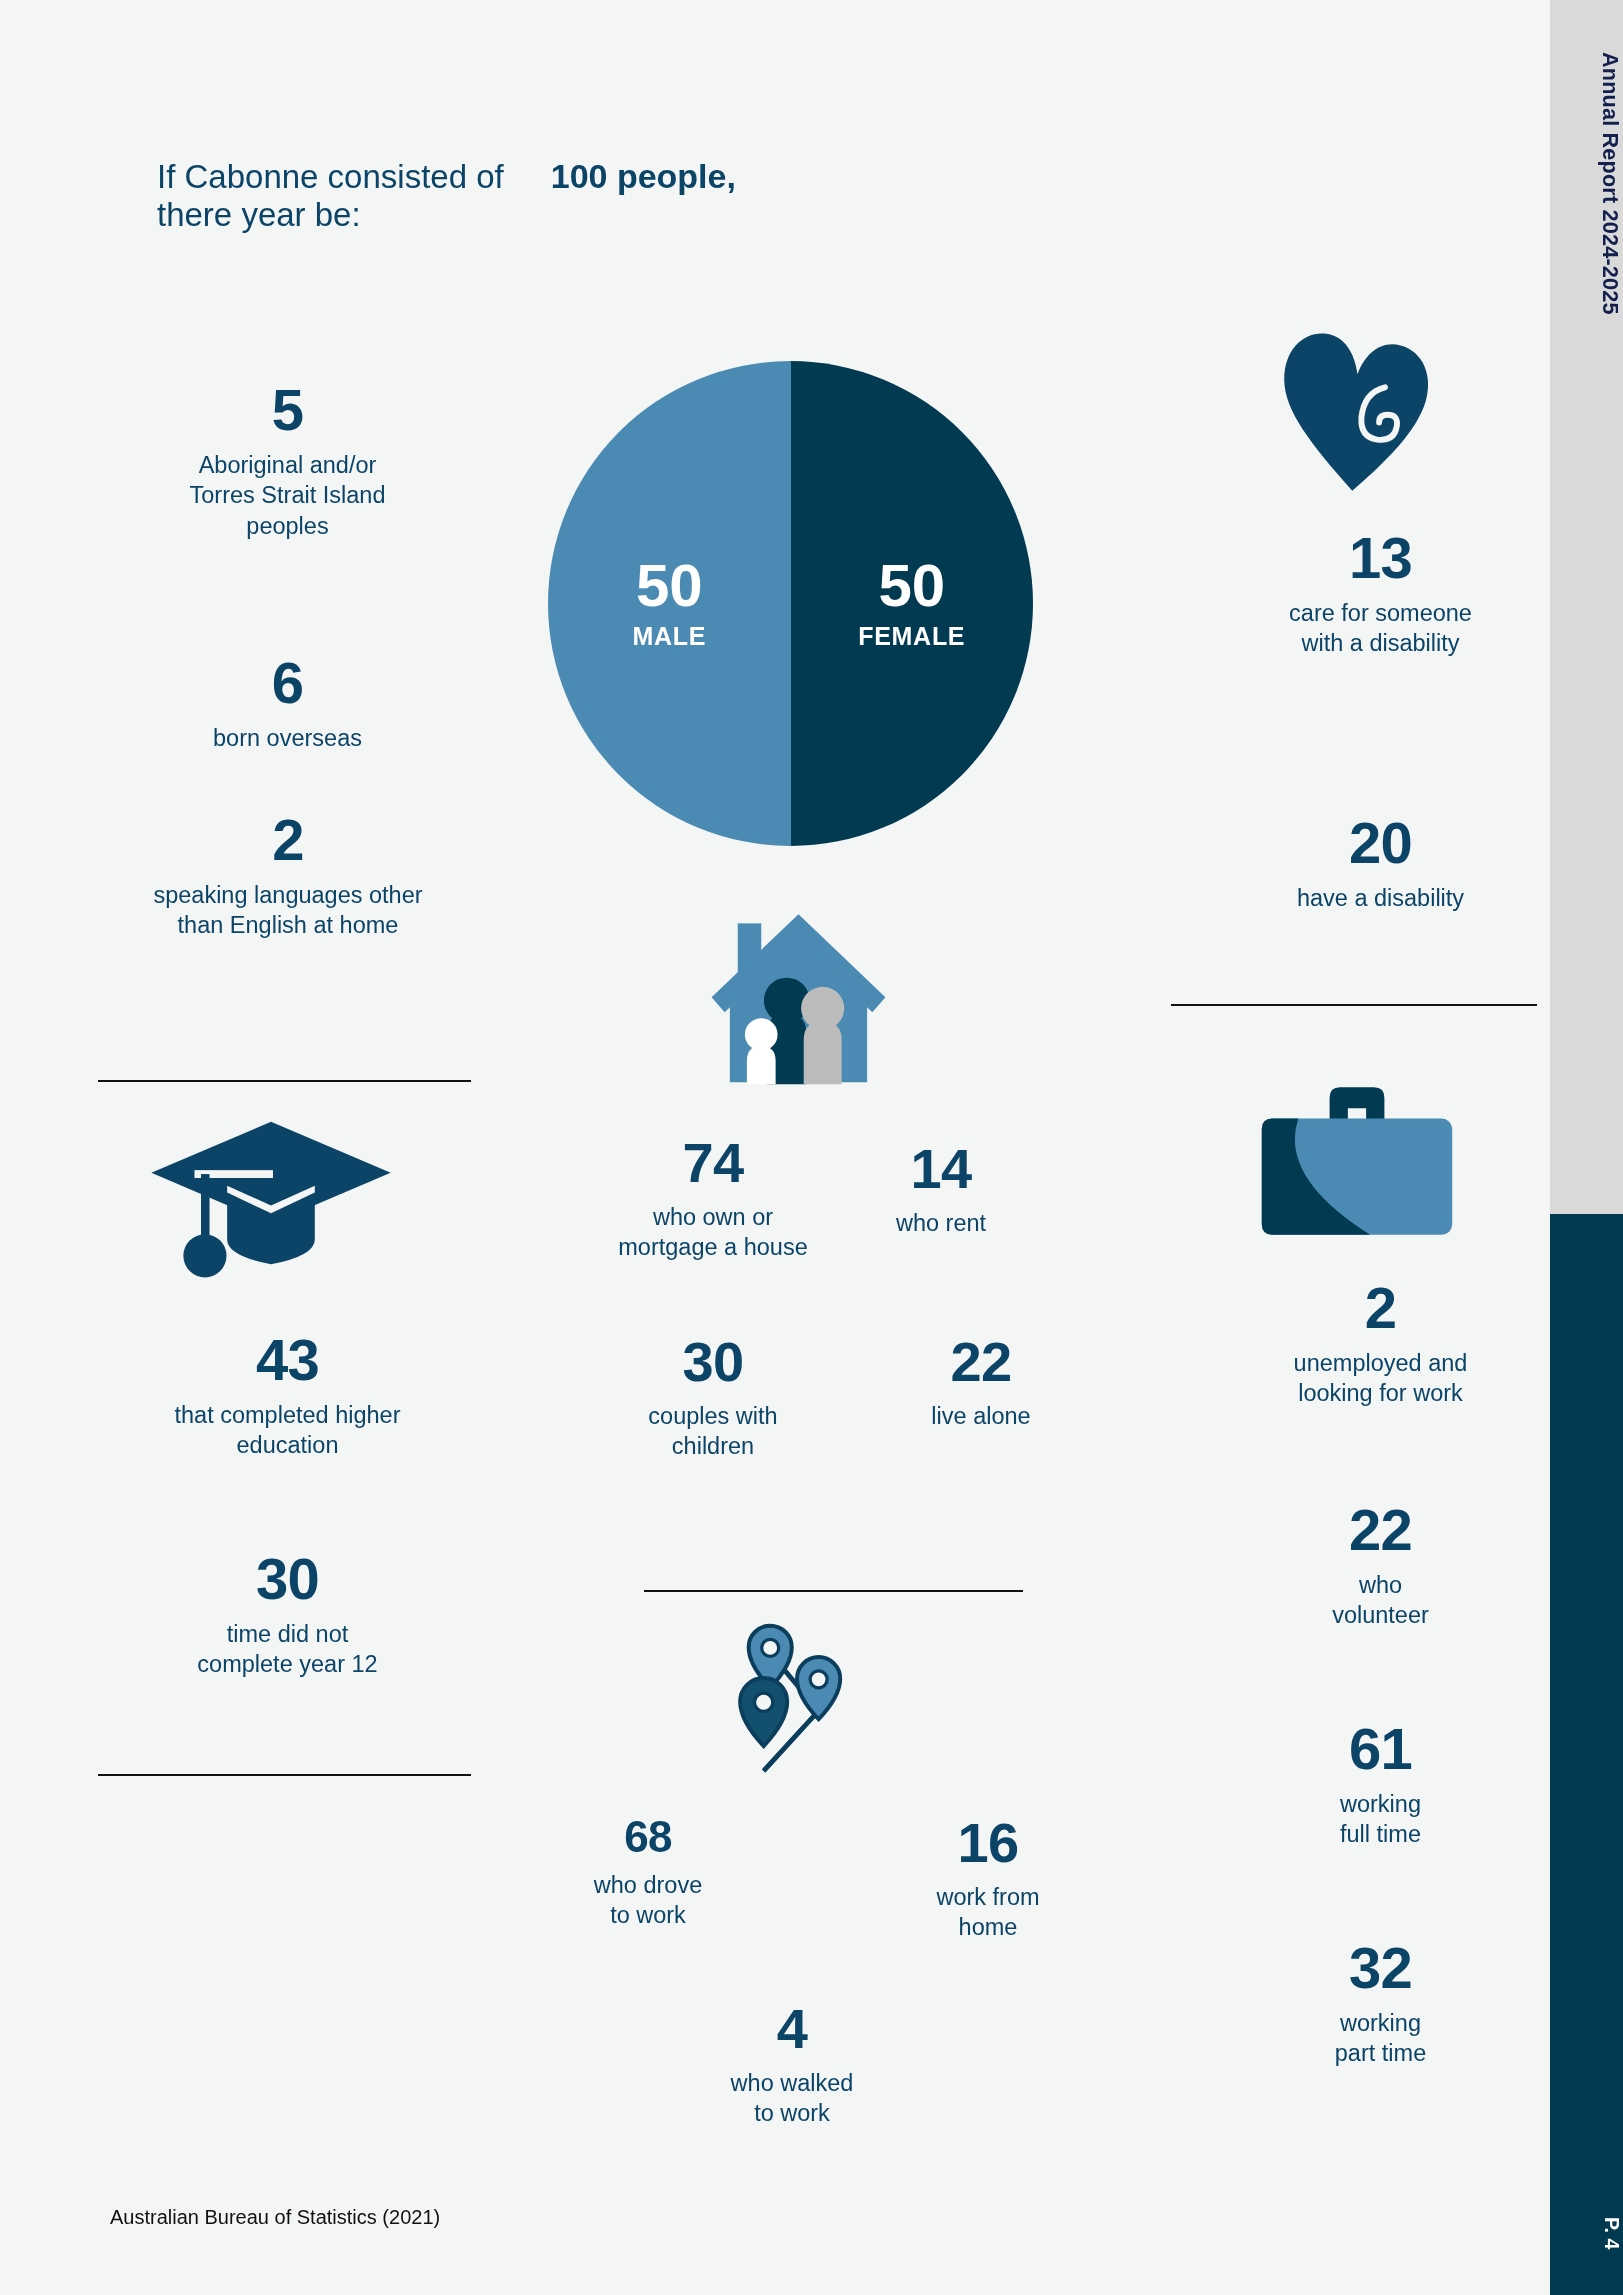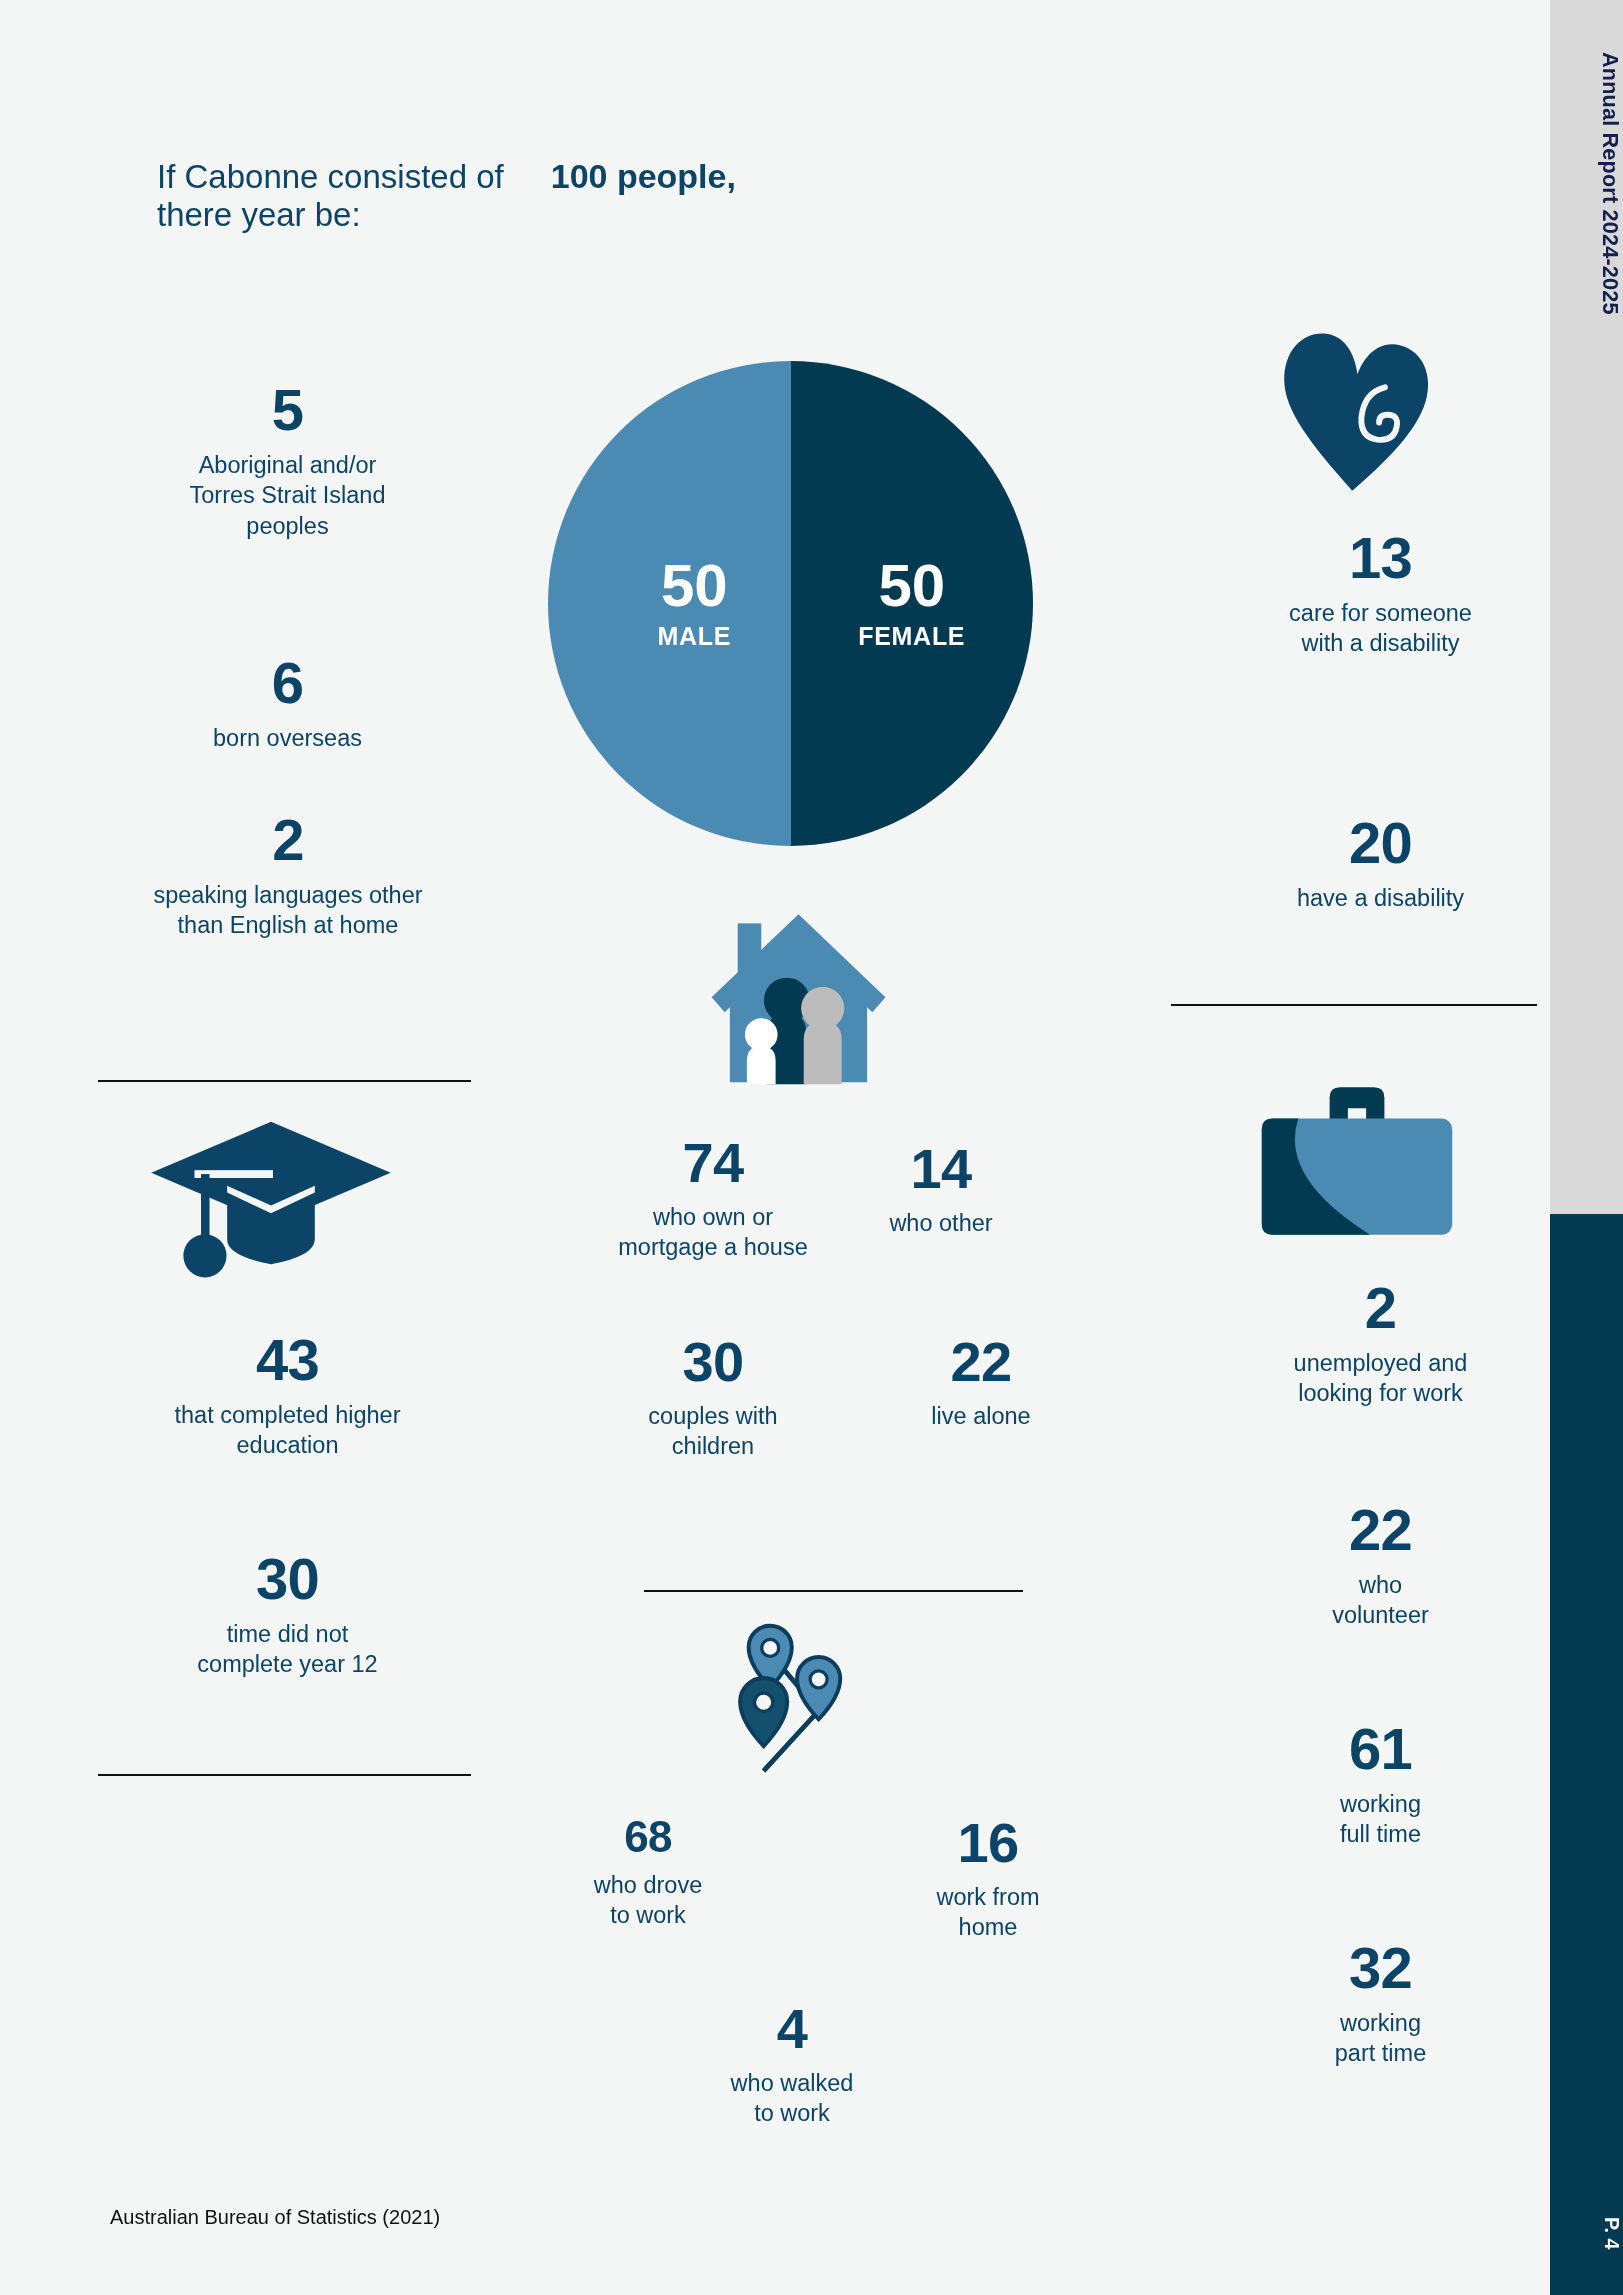--- a/index.html
+++ b/index.html
@@ -72,21 +72,21 @@
   
   .pie{
     position:absolute;left:548px;top:361px;width:485px;height:485px;
     border-radius:50%;overflow:hidden;
   }
   .pie .half{position:absolute;top:0;height:100%;width:50%;}
   .pie .left{left:0;background:#4b8ab2;}
   .pie .right{right:0;background:#023a52;}
   .pie .cell{
     position:absolute;top:50%;transform:translateY(-50%);
-    width:50%;text-align:center;color:#fff;padding-left:25px;
+    width:50%;text-align:center;color:#fff;
   }
   .pie .cell.l{left:0;}
   .pie .cell.r{right:0;}
   .pie .pnum{font-size:60px;font-weight:bold;line-height:1;}
   .pie .plbl{font-size:25px;font-weight:bold;letter-spacing:0.7px;margin-top:6.5px;}
 
   
   .icon{position:absolute;}
   .footnote{
     position:absolute;left:110px;top:2171px;
@@ -188,21 +188,21 @@
   <div class="stat" style="left:569px;top:1135px;width:288px;">
     <div class="num" style="font-size:56px;">74</div>
     <div class="lbl">
       <div>who own or</div>
       <div>mortgage a house</div>
     </div>
   </div>
 
   <div class="stat" style="left:830px;top:1141px;width:222px;">
     <div class="num" style="font-size:56px;">14</div>
-    <div class="lbl">who other</div>
+    <div class="lbl">who rent</div>
   </div>
 
   <div class="stat" style="left:569px;top:1334px;width:288px;">
     <div class="num" style="font-size:56px;">30</div>
     <div class="lbl">
       <div>couples with</div>
       <div>children</div>
     </div>
   </div>
 

